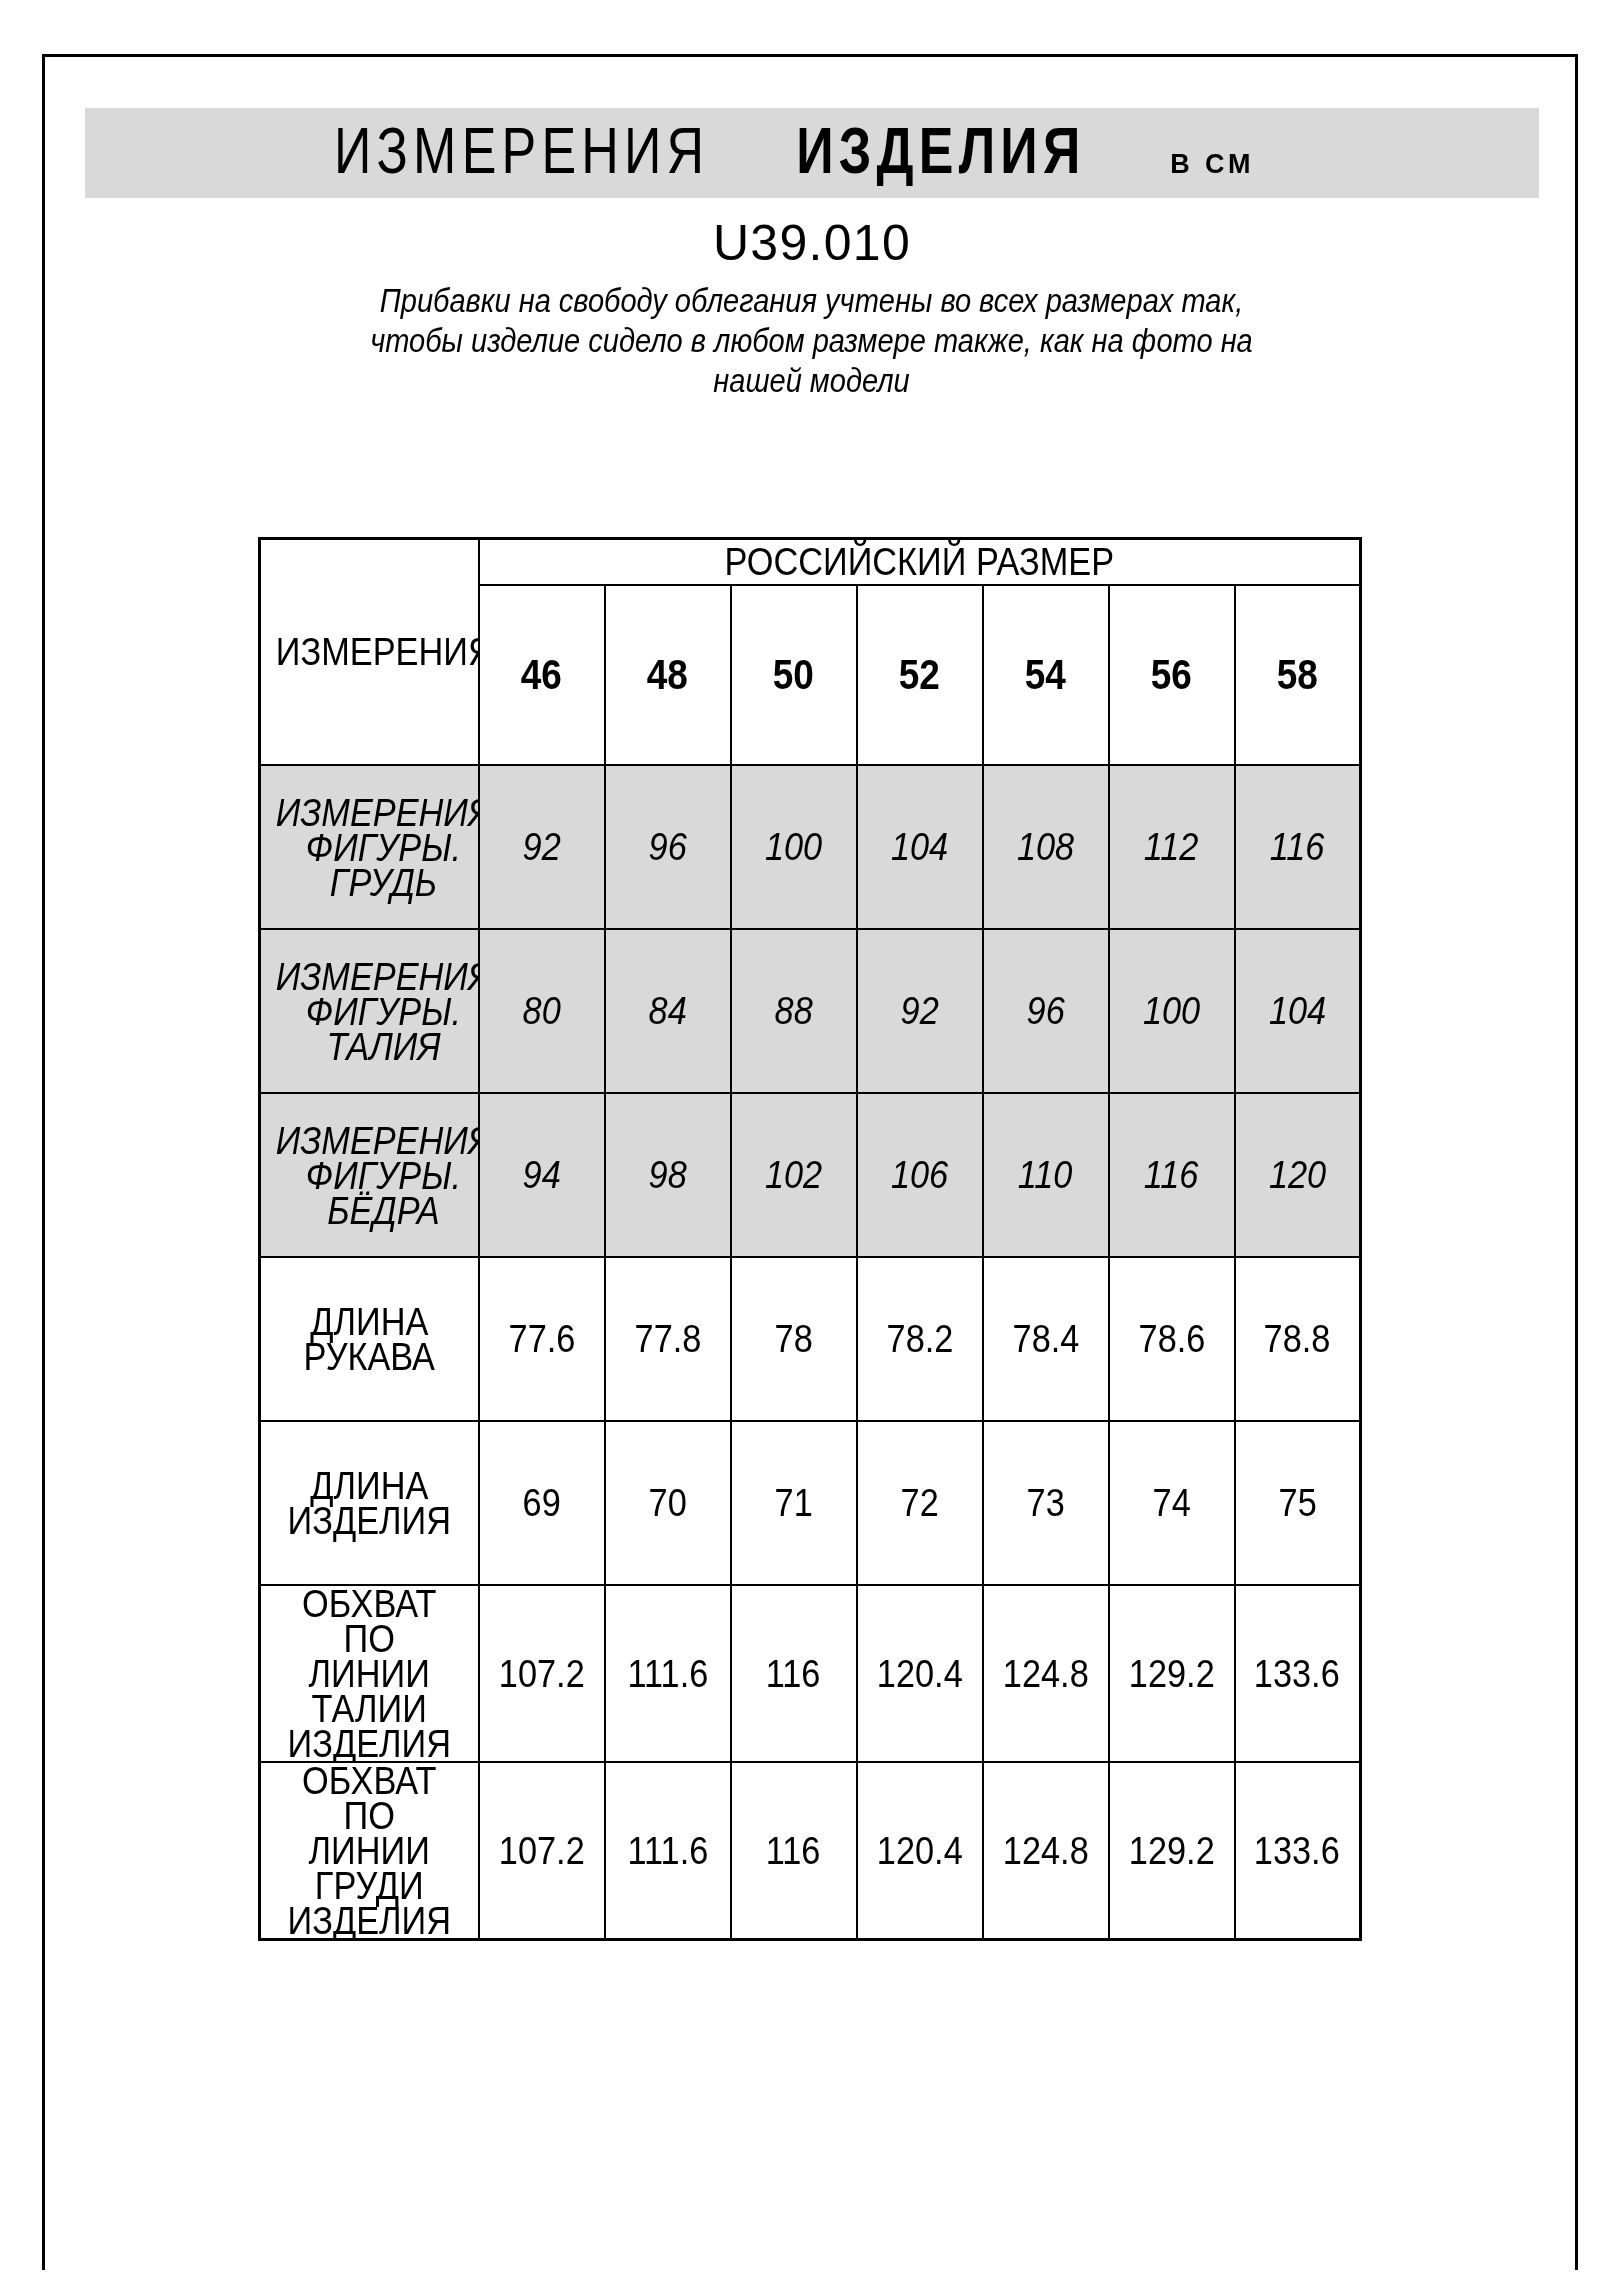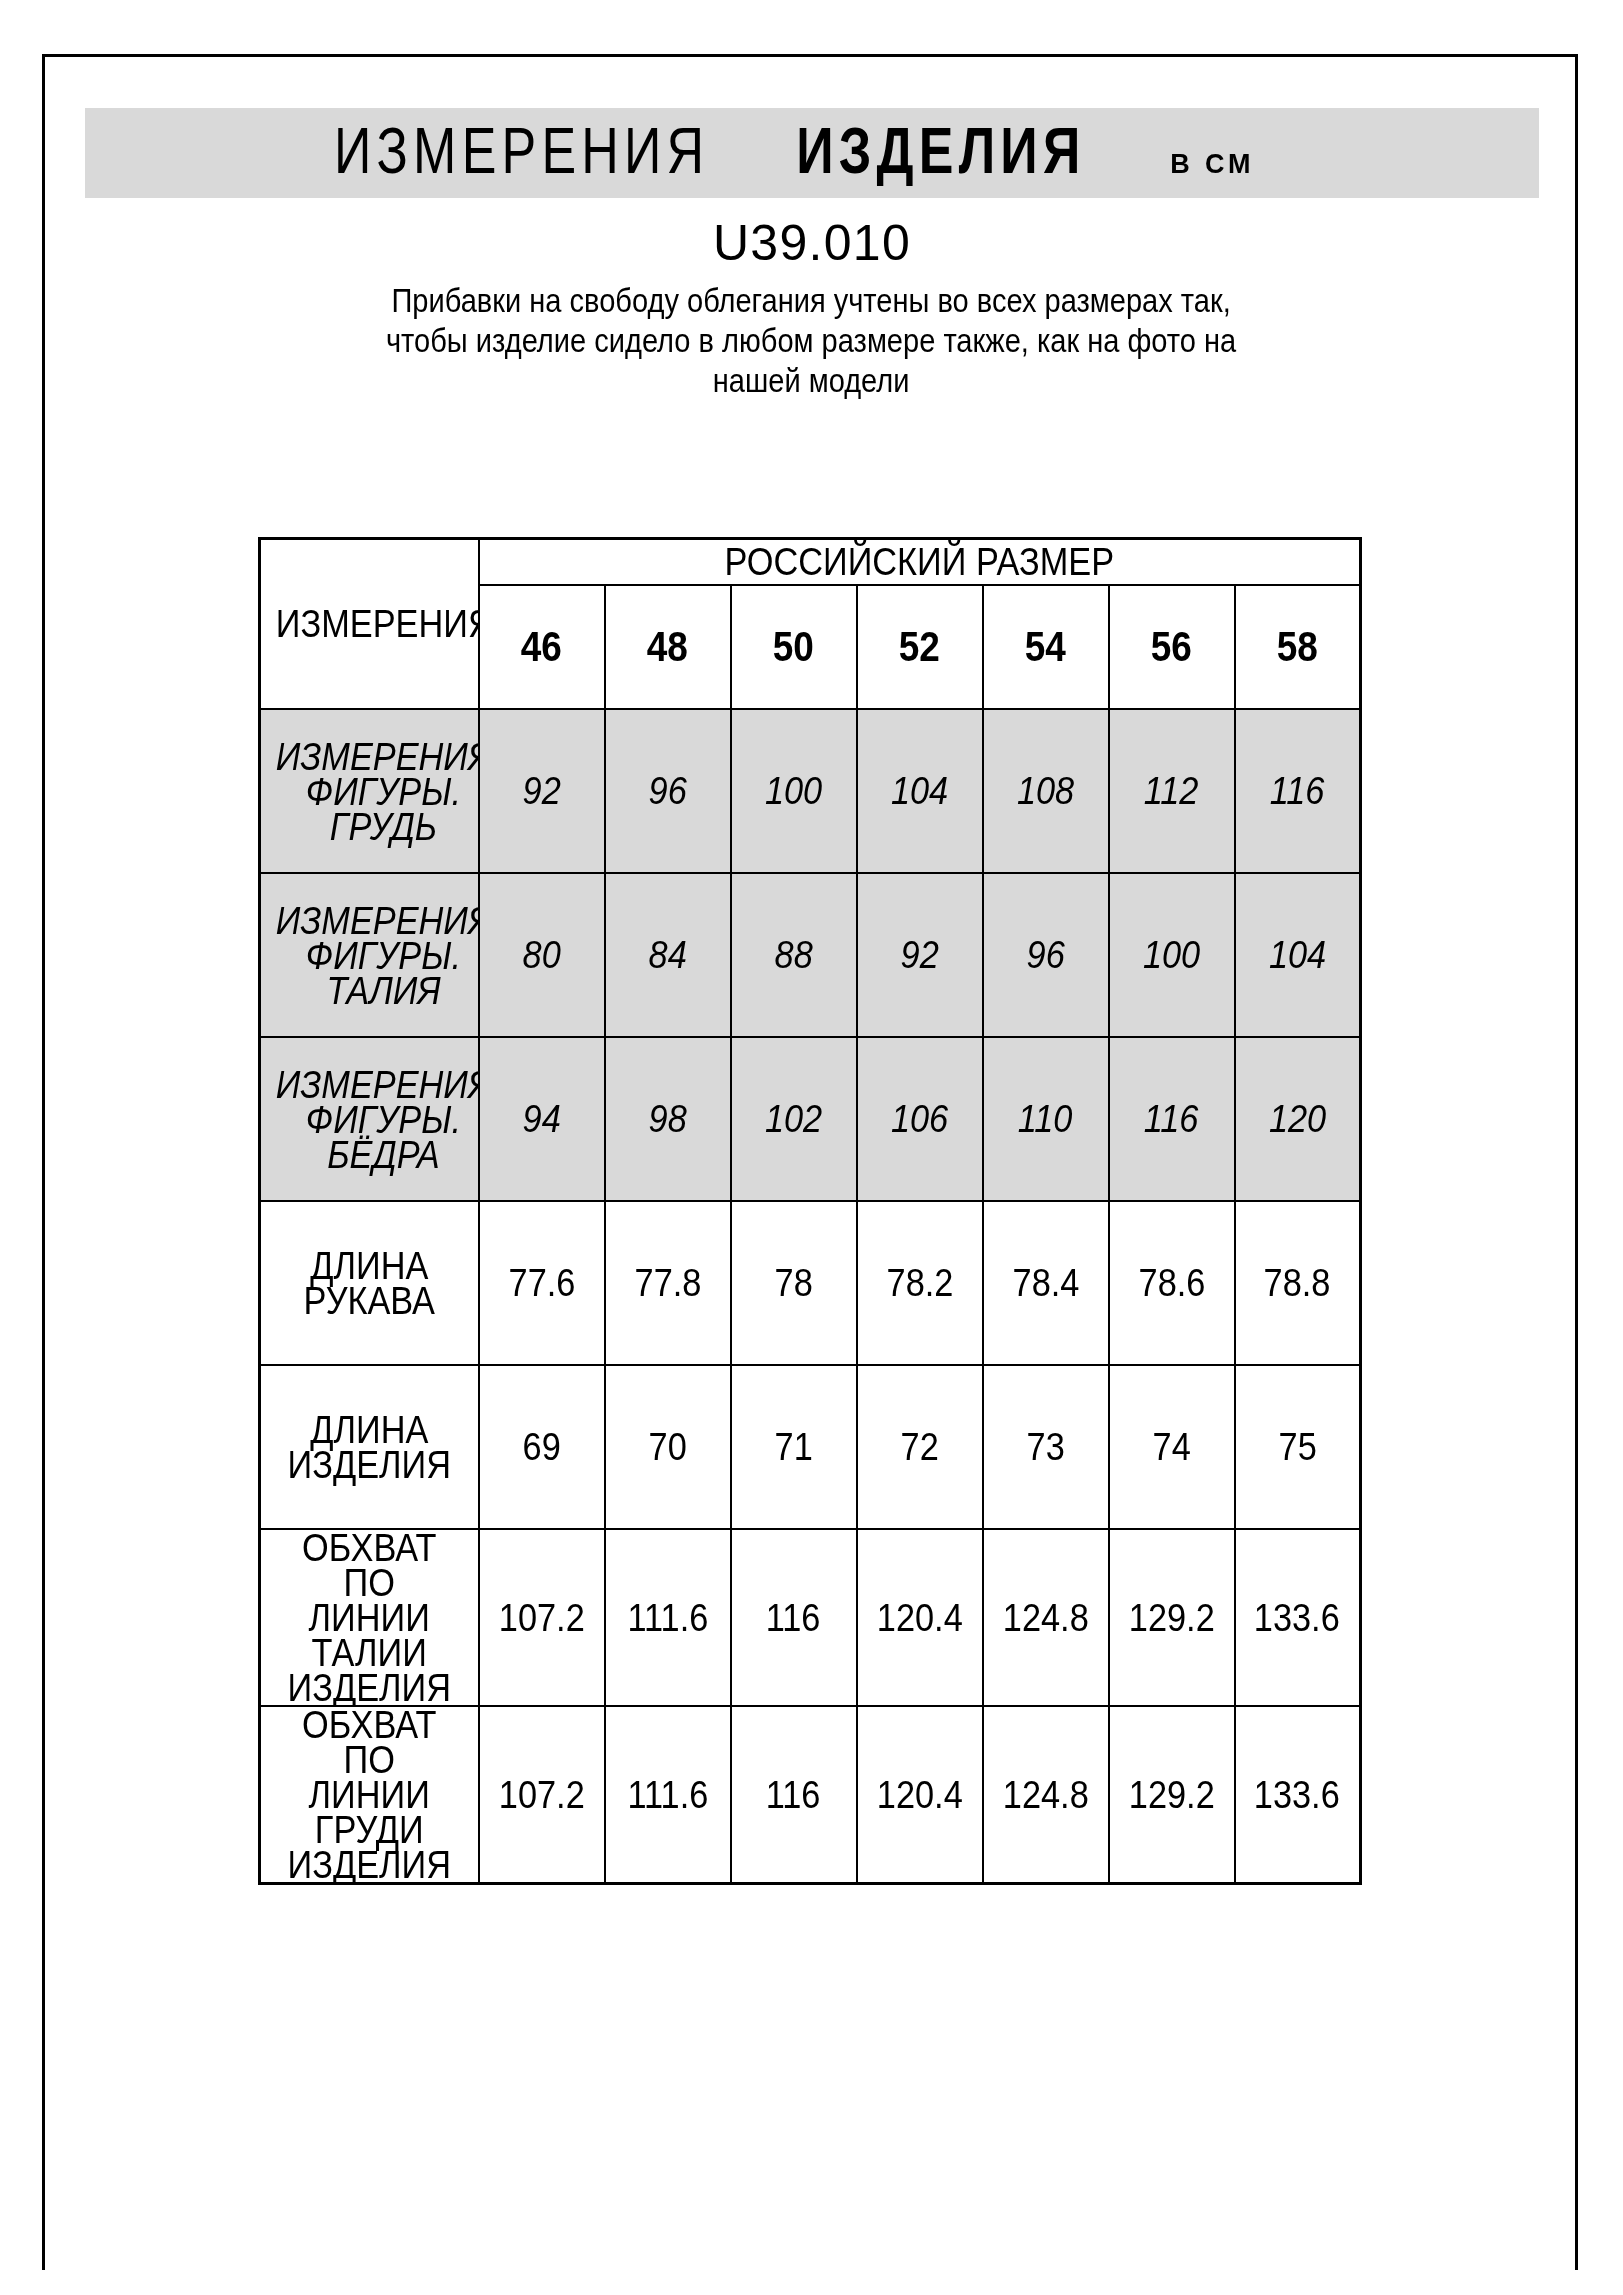--- a/index.html
+++ b/index.html
@@ -16,30 +16,30 @@
           background:#d9d9d9;display:flex;align-items:baseline;justify-content:flex-start;
           padding-left:202px;padding-top:5.2px;box-sizing:border-box;}
   .t1{font-size:65px;font-weight:400;letter-spacing:6.5px;}
   .t2{font-size:65px;font-weight:700;letter-spacing:6.5px;margin-left:3.3px;}
   .t3{font-size:27px;font-weight:700;letter-spacing:3.9px;margin-left:49px;}
   
   .code{position:absolute;left:85px;top:214px;width:1454px;text-align:center;
         font-size:50px;font-weight:400;letter-spacing:1.3px;}
   
   .desc{position:absolute;left:222px;top:281px;width:1178px;text-align:center;
-        font-size:33px;line-height:40px;font-weight:400;}
+        font-size:33px;line-height:40px;font-weight:400;font-style:italic;}
   .desc .nw85{white-space:pre-line;}
   
   .table-wrap{position:absolute;left:258px;top:537px;}
   table.size-table{border-collapse:collapse;table-layout:fixed;width:1103px;
                    border:3.9px solid #000;}
   table.size-table td{border:2px solid #000;border-top-width:2.6px;border-bottom-width:2.6px;
       text-align:center;vertical-align:middle;padding:0;font-size:39px;overflow:hidden;}
   col.c0{width:219px;} col.cs{width:126px;}
-  tr.hdr1{height:37px;} tr.sizes{height:124px;} tr.datarow{height:164px;}
+  tr.hdr1{height:37px;} tr.sizes{height:180px;} tr.datarow{height:164px;}
   td.group{font-size:26px;border-bottom-width:3.3px;}
   td.corner{font-size:27.5px;background:#fff;font-style:normal;}
   tr.sizes td{font-size:42px;font-weight:700;}
   tr.shaded td{background:#d9d9d9;font-style:italic;}
   td.lbl{font-size:27.5px;line-height:35px;}
 </style>
 </head>
 <body>
 
 <div class="page">

